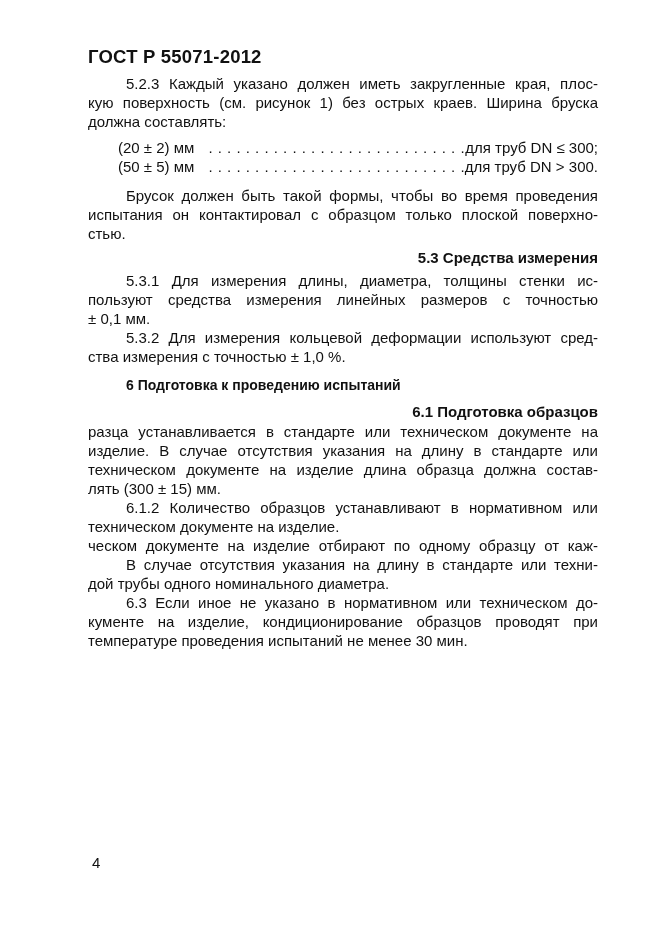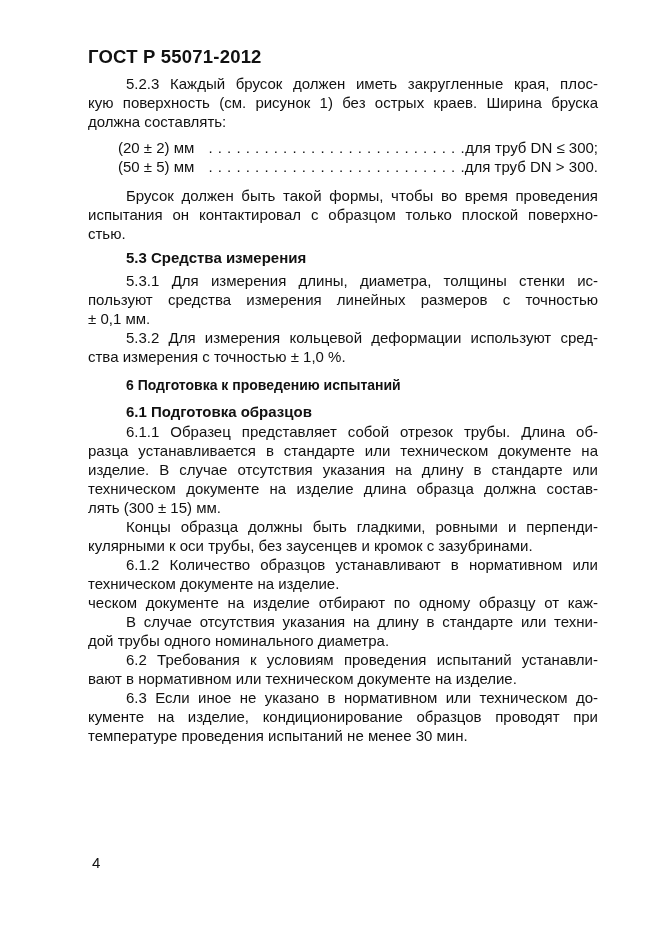--- a/index.html
+++ b/index.html
@@ -51,20 +51,21 @@
     line-height: 21px;
     padding-left: 38px;
     margin: 9px 0 6px 0;
     white-space: nowrap;
   }
   .h2 {
     font-weight: bold;
     padding-left: 38px;
     margin: 5px 0 4px 0;
     white-space: nowrap;
+    text-align: right;
   }
   .h2.tight { margin: 5px 0 1px 0; }
   .leaders {
     margin: 7px 0 10px 0;
     padding-left: 30px;
   }
   .leader-row {
     display: flex;
     align-items: baseline;
     white-space: nowrap;
@@ -85,21 +86,21 @@
   }
 </style>
 </head>
 <body>
 
 <div class="sheet">
   <div class="doc-header">ГОСТ Р 55071-2012</div>
 
   <div class="doc-content" id="doc-content">
       <div class="para">
-        <div class="line first">5.2.3 Каждый брусок должен иметь закругленные края, плос-</div>
+        <div class="line first">5.2.3 Каждый указано должен иметь закругленные края, плос-</div>
         <div class="line">кую поверхность (см. рисунок 1) без острых краев. Ширина бруска</div>
         <div class="line last">должна составлять:</div>
       </div>
       <div class="leaders">
         <div class="leader-row">
           <span class="leader-label">(20 ± 2) мм</span>
           <span class="leader-dots">. . . . . . . . . . . . . . . . . . . . . . . . . . . . . . . . . . . .</span>
           <span class="leader-value">для труб DN ≤ 300;</span>
         </div>
         <div class="leader-row">
@@ -119,42 +120,33 @@
         <div class="line">пользуют средства измерения линейных размеров с точностью</div>
         <div class="line last">± 0,1 мм.</div>
       </div>
       <div class="para">
         <div class="line first">5.3.2 Для измерения кольцевой деформации используют сред-</div>
         <div class="line last">ства измерения с точностью ± 1,0 %.</div>
       </div>
       <div class="h1">6 Подготовка к проведению испытаний</div>
       <div class="h2 tight">6.1 Подготовка образцов</div>
       <div class="para">
-        <div class="line first">6.1.1 Образец представляет собой отрезок трубы. Длина об-</div>
         <div class="line">разца устанавливается в стандарте или техническом документе на</div>
         <div class="line">изделие. В случае отсутствия указания на длину в стандарте или</div>
         <div class="line">техническом документе на изделие длина образца должна состав-</div>
         <div class="line last">лять (300 ± 15) мм.</div>
-      </div>
-      <div class="para">
-        <div class="line first">Концы образца должны быть гладкими, ровными и перпенди-</div>
-        <div class="line last">кулярными к оси трубы, без заусенцев и кромок с зазубринами.</div>
       </div>
       <div class="para">
         <div class="line first">6.1.2 Количество образцов устанавливают в нормативном или</div>
         <div class="line last">техническом документе на изделие.</div>
       </div>
       <div class="para">
         <div class="line">ческом документе на изделие отбирают по одному образцу от каж-</div>
         <div class="line first">В случае отсутствия указания на длину в стандарте или техни-</div>
         <div class="line last">дой трубы одного номинального диаметра.</div>
-      </div>
-      <div class="para">
-        <div class="line first">6.2 Требования к условиям проведения испытаний устанавли-</div>
-        <div class="line last">вают в нормативном или техническом документе на изделие.</div>
       </div>
       <div class="para">
         <div class="line first">6.3 Если иное не указано в нормативном или техническом до-</div>
         <div class="line">кументе на изделие, кондиционирование образцов проводят при</div>
         <div class="line last">температуре проведения испытаний не менее 30 мин.</div>
       </div>
     </div>
 
   <div class="page-number">4</div>
 </div>

